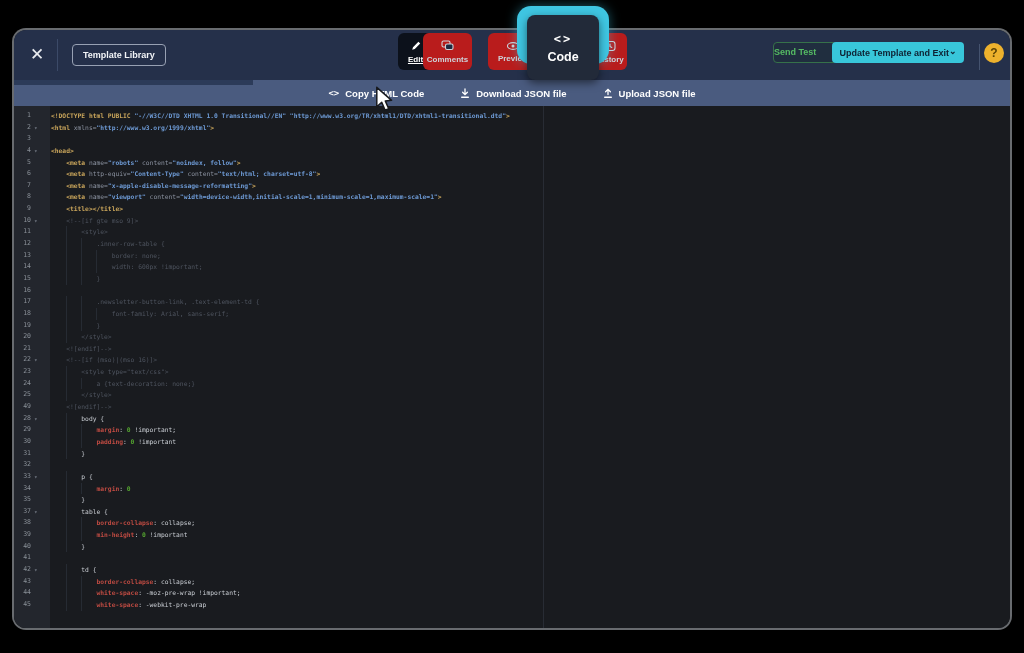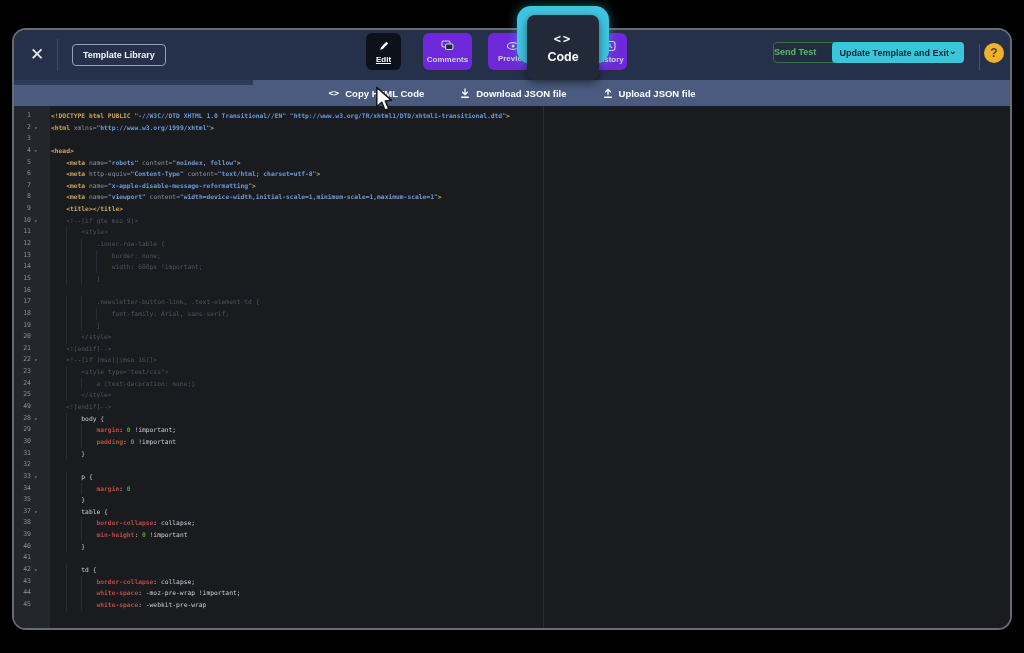--- a/index.html
+++ b/index.html
@@ -12,21 +12,21 @@
 
   
   .topbar { position:absolute; left:0; top:0; width:100%; height:50px; background:#25304a; }
   .close-btn { position:absolute; left:13px; top:15px; width:20px; height:20px;
                color:#e9ebef; font-size:17px; line-height:20px; text-align:center; cursor:pointer; }
   .tb-divider { position:absolute; left:43px; top:9px; width:1px; height:32px; background:#3c4a68; }
   .tpl-btn { position:absolute; left:58px; top:14px; height:22px; padding:0 10px;
              border:1px solid #98a1b3; border-radius:4px; background:transparent;
              color:#f2f4f7; font-size:9px; font-weight:bold; line-height:20px; }
 
-  .tab { position:absolute; top:3px; height:37px; border-radius:6px; background:#6d28d9;
+  .tab { position:absolute; top:3px; height:37px; border-radius:6px; background:#b91c1c;
          display:flex; flex-direction:column; align-items:center; justify-content:center;
          gap:3px; color:#ced3da; }
   .tab.active { background:#0c111b; color:#fff; }
   .tab .tab-label { font-size:8px; font-weight:bold; }
   .tab svg { display:block; }
 
   .send-test { position:absolute; left:759px; top:12px; width:64px; height:21px;
                border:1px solid #36714a; border-radius:4px; background:rgba(20,40,30,.25);
                color:#55bb63; font-size:9px; font-weight:bold; line-height:19px; text-align:left; }
   .update-btn { position:absolute; left:818px; top:12px; width:132px; height:21px;
@@ -83,21 +83,21 @@
 </head>
 <body>
 
 <div class="window">
 
   <div class="topbar">
     <div class="close-btn">✕</div>
     <div class="tb-divider"></div>
     <div class="tpl-btn">Template Library</div>
 
-    <div class="tab active" style="left:352px; width:35px;text-decoration:underline;">
+    <div class="tab active" style="left:384px; width:35px;text-decoration:underline;">
       <span>
         <svg width="12" height="12" viewBox="0 0 12 12">
             <path d="M2.2 9.8l.8-2.6 5.4-5.4 1.8 1.8-5.4 5.4-2.6.8z" fill="#fff"></path>
           </svg>
       </span>
       <span class="tab-label">Edit</span>
     </div>
 
     <div class="tab" style="left:409px; width:49px;">
       <span>

